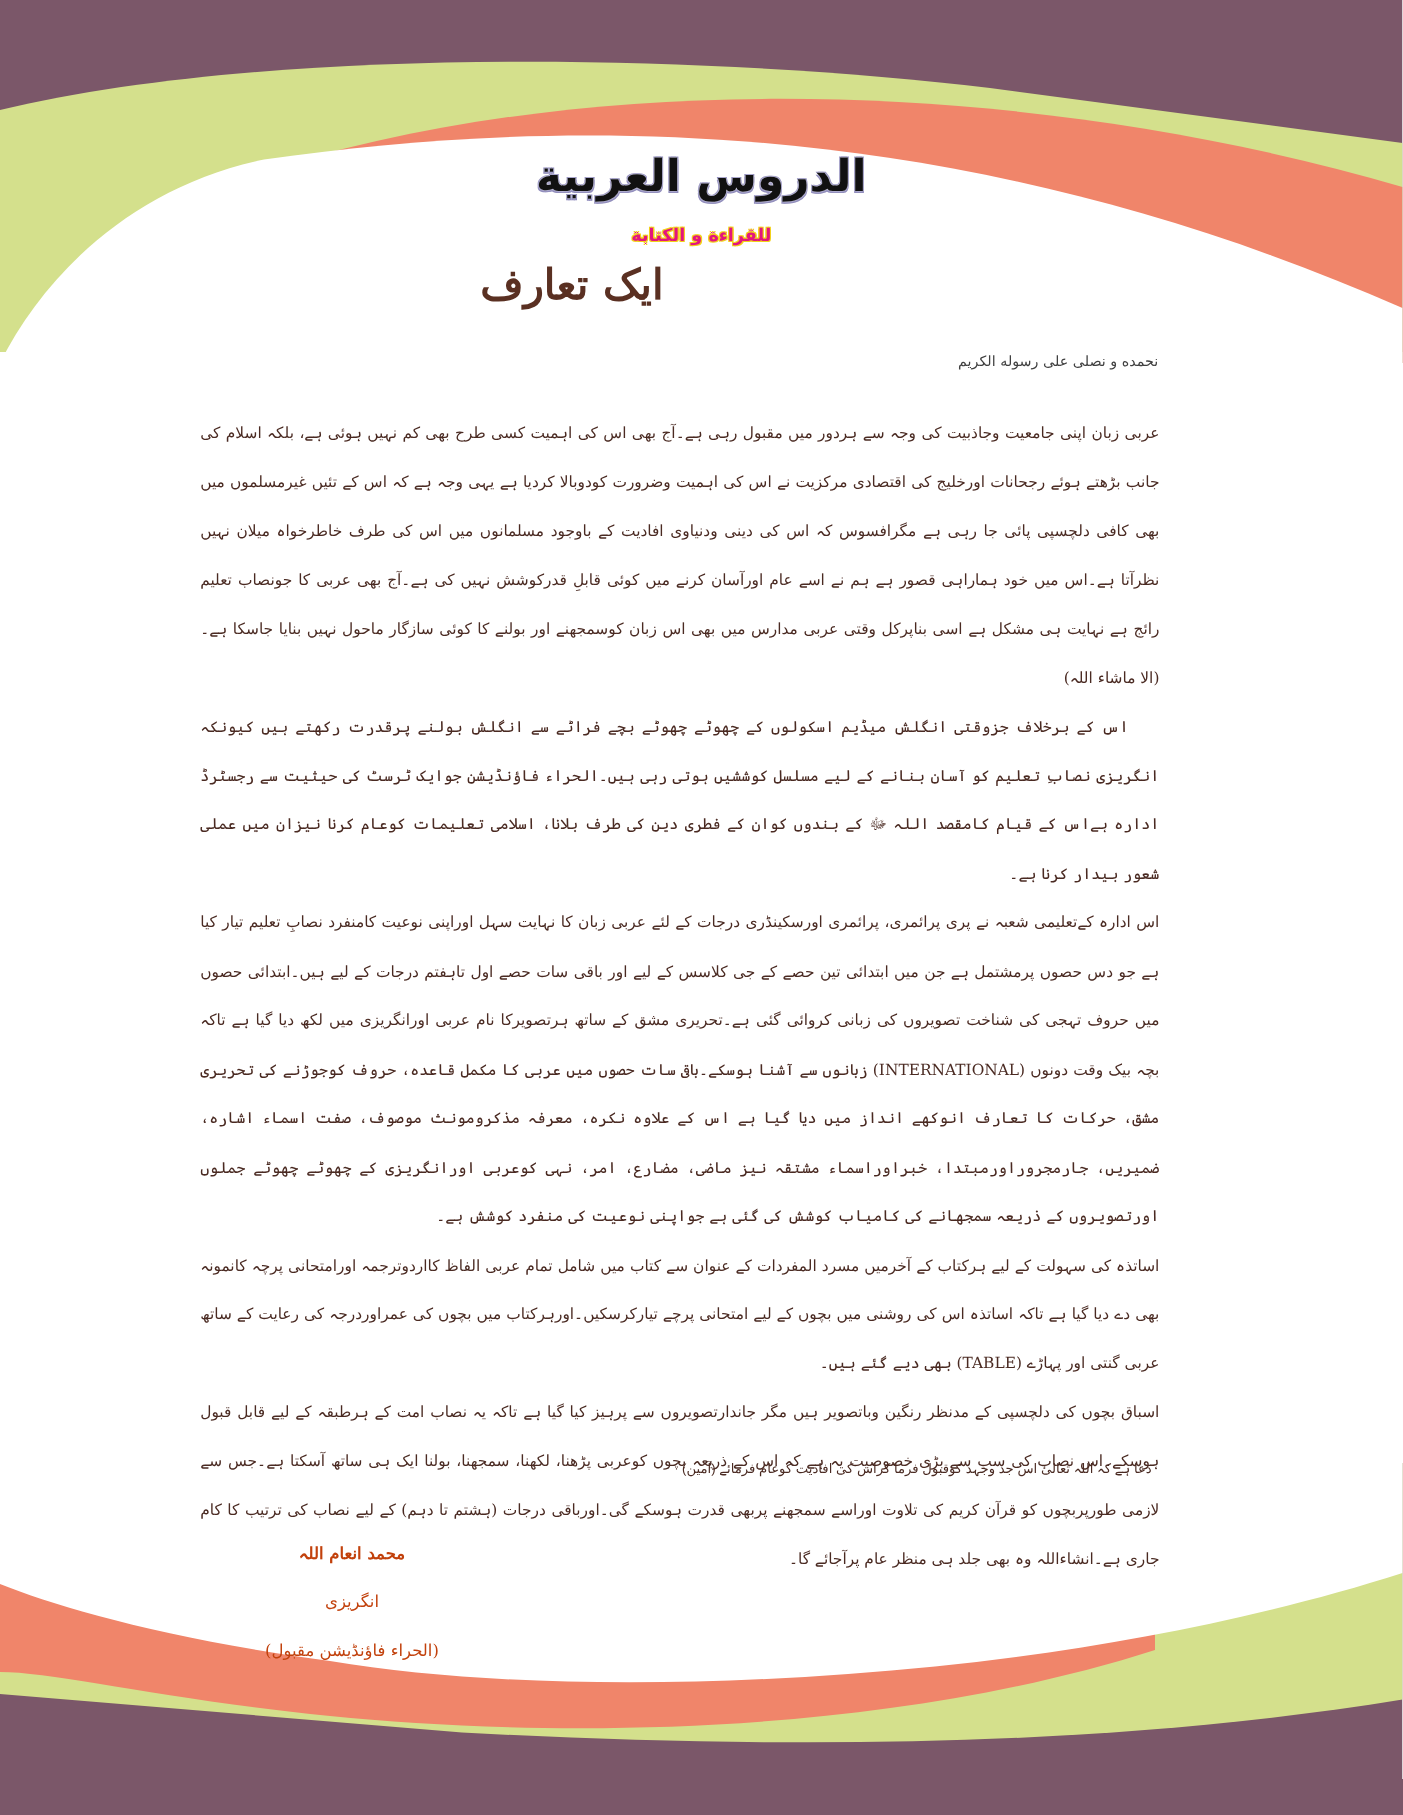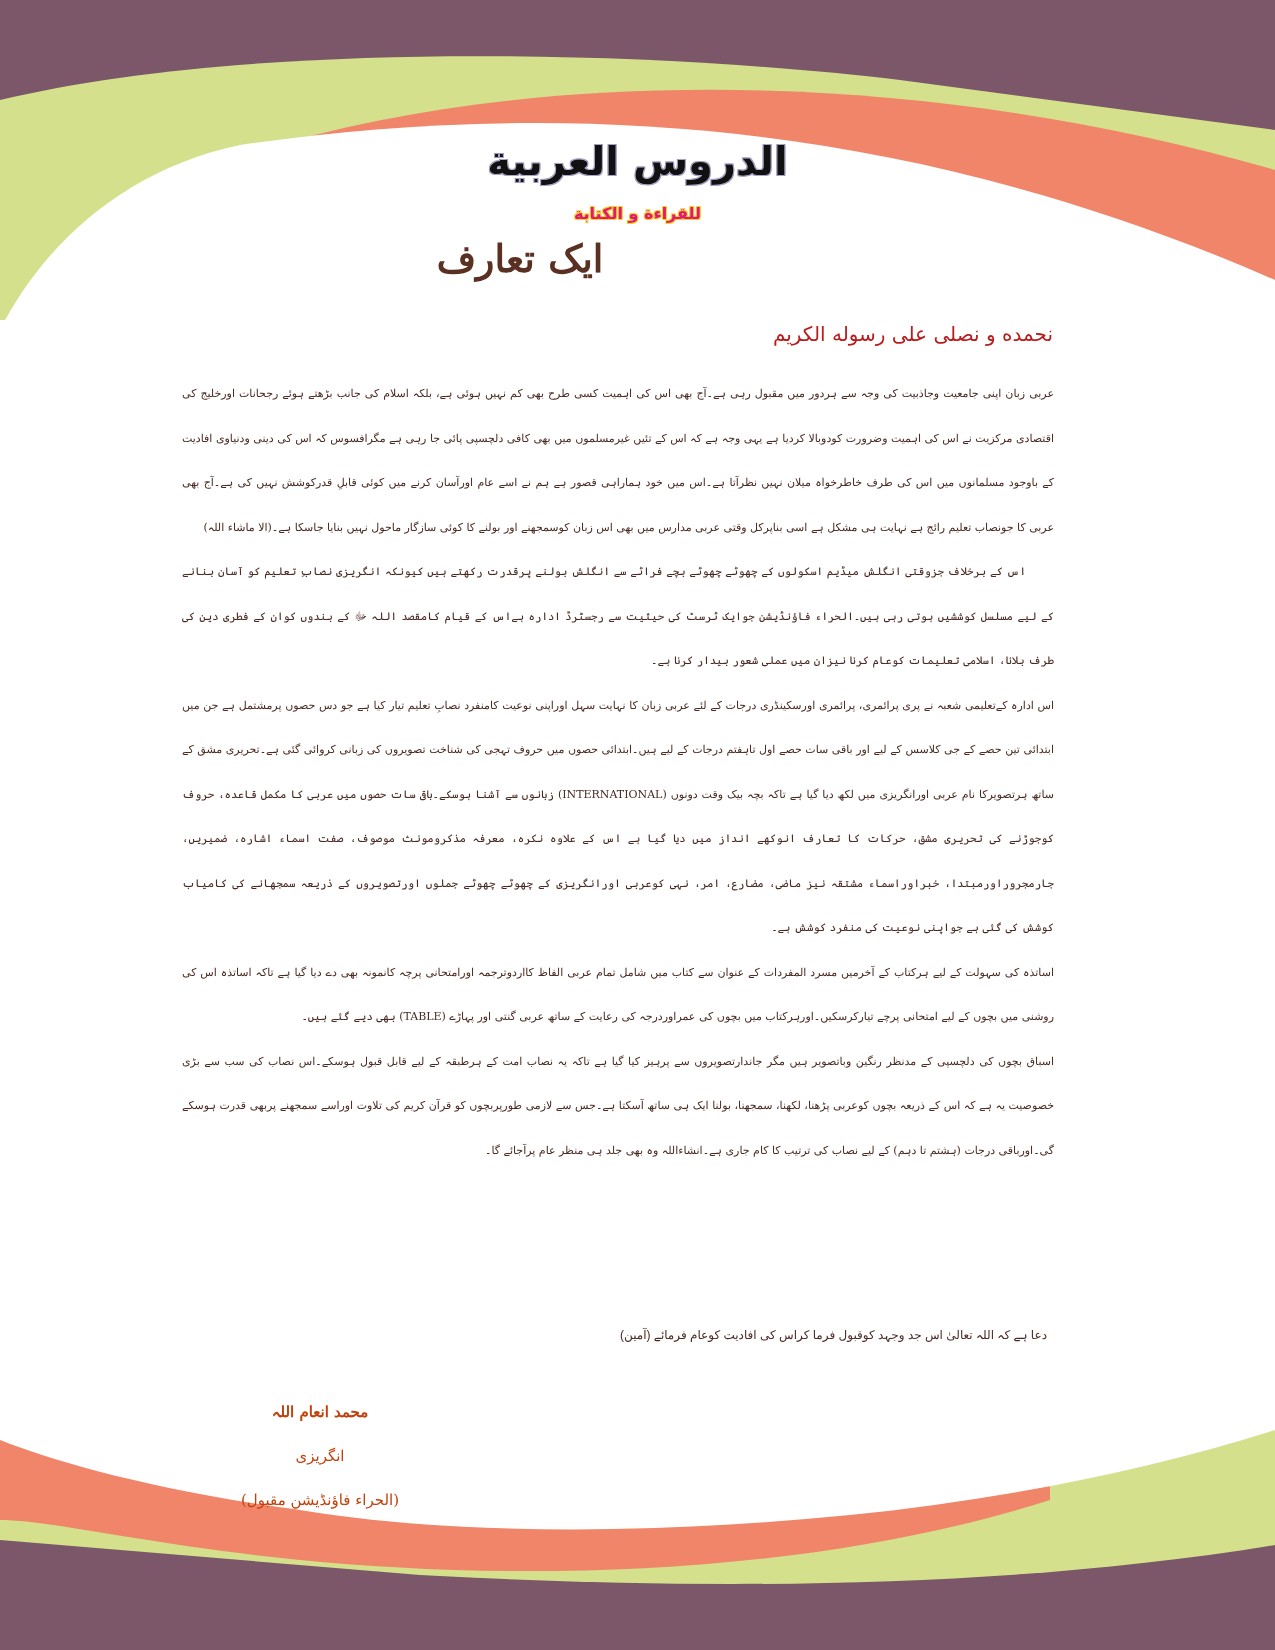--- a/index.html
+++ b/index.html
@@ -22,27 +22,27 @@
     font-family: "DejaVu Sans", sans-serif; font-weight: bold; font-size: 16px;
     color: #e3157e;
     text-shadow: 1px 1px 0 #f2d21a, -1px -1px 0 #f2d21a, 1px -1px 0 #f2d21a, -1px 1px 0 #f2d21a;
   }
   .heading-ur {
     position: absolute; top: 236px; left: 0; width: 1040px; text-align: center;
     font-family: "DejaVu Serif", serif; font-weight: bold; font-size: 38px; color: #5a3022;
   }
   .invocation {
     position: absolute; top: 322px; right: 222px; direction: rtl;
-    font-family: "DejaVu Sans", sans-serif; font-size: 20px; color: #b91c1c; margin-left: 33px;
+    font-family: "DejaVu Sans", sans-serif; font-size: 13px; color: #404040; margin-left: 33px;
   }
 
   .body-text {
     position: absolute; top: 372px; left: 182px; width: 872px;
     direction: rtl; text-align: justify;
-    font-family: "DejaVu Serif", serif; font-size: 11px; line-height: 44.5px; color: #4a2a22;
+    font-family: "DejaVu Serif", serif; font-size: 14px; line-height: 44.5px; color: #4a2a22;
   }
   .body-text p { margin: 0; }
   .body-text p.indent { text-indent: 28px; }
   .closing {
     position: absolute; top: 1328px; right: 228px; direction: rtl;
     font-family: Liberation Sans, sans-serif; font-size: 12px; color: #4a2a22;
   }
   .signature {
     position: absolute; top: 1390px; left: 240px; width: 160px; text-align: center; direction: rtl;
     font-family: "DejaVu Serif", serif; font-size: 15px; color: #c2410c; line-height: 44px;

